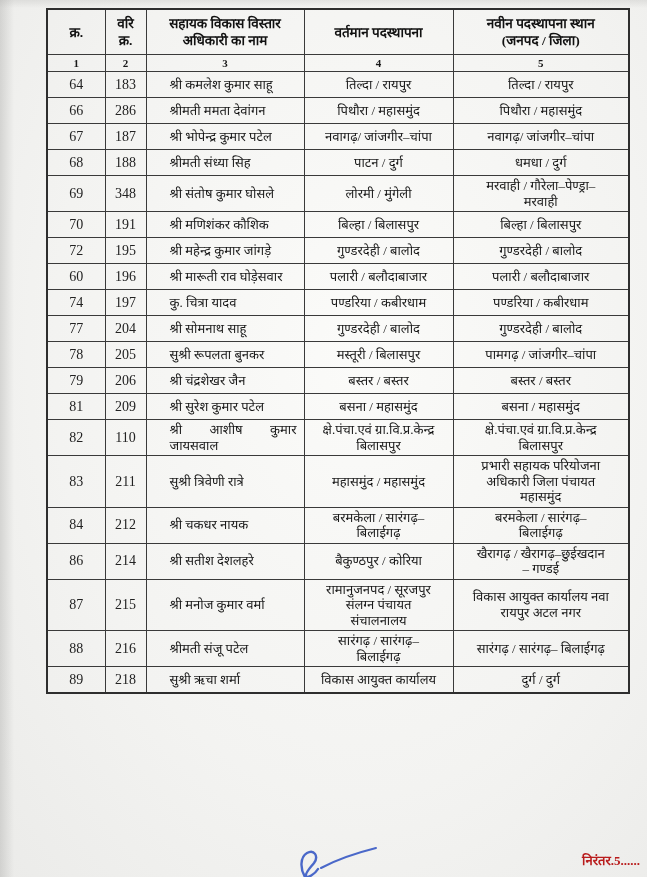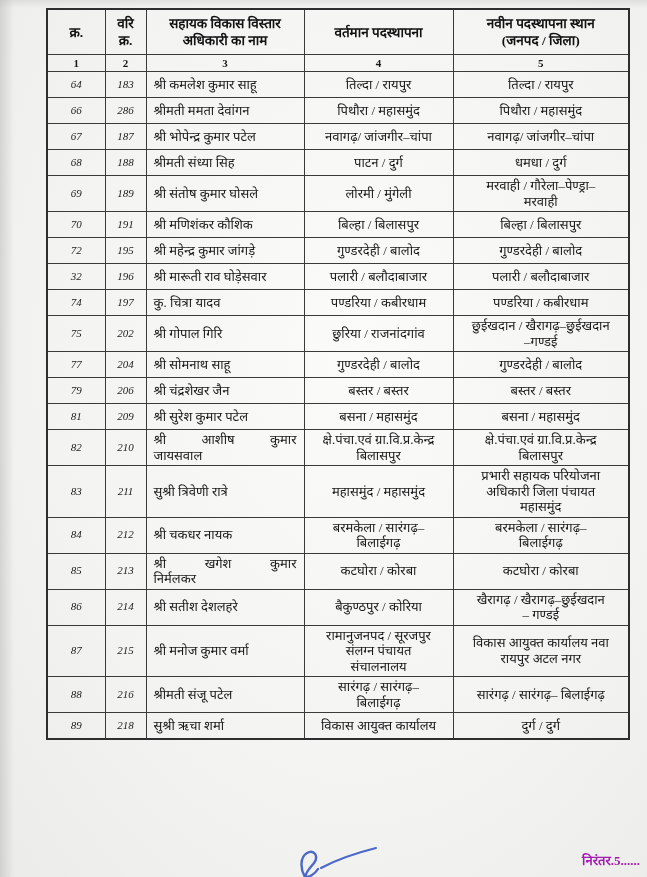--- a/index.html
+++ b/index.html
@@ -30,26 +30,26 @@
     white-space:pre-line;color:#191919;
     overflow:hidden;
   }
   .doc-table thead th.hdr{
     font-size:13.5px;font-weight:bold;line-height:17px;height:40px;color:#111;
   }
   .doc-table thead th.colnum{
     font-size:11px;font-weight:bold;height:14px;line-height:12px;padding:1px;
   }
   .doc-table td{height:21px;}
-  .doc-table td.num{font-size:11px;font-family:"Liberation Serif",serif;color:#222;font-style:italic;}
-  .doc-table td.name{text-align:left;padding-left:7px;margin-top:44px;}
+  .doc-table td.num{font-size:14px;font-family:"Liberation Serif",serif;color:#222;}
+  .doc-table td.name{text-align:left;padding-left:23px;margin-top:44px;}
   .doc-table td.name.just{text-align:justify;text-align-last:justify;padding-right:7px;}
   .footer-note{
     position:absolute;top:851px;right:7px;
-    font-size:13px;font-weight:bold;color:#a21caf;
+    font-size:13px;font-weight:bold;color:#b91c1c;
     font-family:"Liberation Serif",serif;
   }
   .signature{
     position:absolute;left:290px;top:843px;width:100px;height:34px;
   }
 </style>
 </head>
 <body>
 
 <div class="edge-shade"></div>
@@ -106,86 +106,85 @@
   </tr>
       <tr>
     <td class="num">68</td>
     <td class="num">188</td>
     <td class="name">श्रीमती संध्या सिह</td>
     <td>पाटन / दुर्ग</td>
     <td>धमधा / दुर्ग</td>
   </tr>
       <tr>
     <td class="num">69</td>
-    <td class="num">189</td>
+    <td class="num">348</td>
     <td class="name">श्री संतोष कुमार घोसले</td>
     <td>लोरमी / मुंगेली</td>
     <td>मरवाही / गौरेला–पेण्ड्रा–
 मरवाही</td>
   </tr>
       <tr>
     <td class="num">70</td>
     <td class="num">191</td>
     <td class="name">श्री मणिशंकर कौशिक</td>
     <td>बिल्हा / बिलासपुर</td>
     <td>बिल्हा / बिलासपुर</td>
   </tr>
       <tr>
     <td class="num">72</td>
     <td class="num">195</td>
     <td class="name">श्री महेन्द्र कुमार जांगड़े</td>
     <td>गुण्डरदेही / बालोद</td>
     <td>गुण्डरदेही / बालोद</td>
   </tr>
       <tr>
-    <td class="num">32</td>
+    <td class="num">60</td>
     <td class="num">196</td>
     <td class="name">श्री मारूती राव घोड़ेसवार</td>
     <td>पलारी / बलौदाबाजार</td>
     <td>पलारी / बलौदाबाजार</td>
   </tr>
       <tr>
     <td class="num">74</td>
     <td class="num">197</td>
     <td class="name">कु. चित्रा यादव</td>
     <td>पण्डरिया / कबीरधाम</td>
     <td>पण्डरिया / कबीरधाम</td>
   </tr>
       <tr>
-    <td class="num">75</td>
-    <td class="num">202</td>
-    <td class="name">श्री गोपाल गिरि</td>
-    <td>छुरिया / राजनांदगांव</td>
-    <td>छुईखदान / खैरागढ़–छुईखदान
-–गण्डई</td>
-  </tr>
-      <tr>
     <td class="num">77</td>
     <td class="num">204</td>
     <td class="name">श्री सोमनाथ साहू</td>
     <td>गुण्डरदेही / बालोद</td>
     <td>गुण्डरदेही / बालोद</td>
+  </tr>
+      <tr>
+    <td class="num">78</td>
+    <td class="num">205</td>
+    <td class="name">सुश्री रूपलता बुनकर</td>
+    <td>मस्तूरी / बिलासपुर</td>
+    <td>पामगढ़ / जांजगीर–चांपा</td>
   </tr>
       <tr>
     <td class="num">79</td>
     <td class="num">206</td>
     <td class="name">श्री चंद्रशेखर जैन</td>
     <td>बस्तर / बस्तर</td>
     <td>बस्तर / बस्तर</td>
   </tr>
       <tr>
     <td class="num">81</td>
     <td class="num">209</td>
     <td class="name">श्री सुरेश कुमार पटेल</td>
     <td>बसना / महासमुंद</td>
     <td>बसना / महासमुंद</td>
   </tr>
       <tr>
     <td class="num">82</td>
-    <td class="num">210</td>
+    <td class="num">110</td>
     <td class="name just">श्री आशीष कुमार
 जायसवाल</td>
     <td>क्षे.पंचा.एवं ग्रा.वि.प्र.केन्द्र
 बिलासपुर</td>
     <td>क्षे.पंचा.एवं ग्रा.वि.प्र.केन्द्र
 बिलासपुर</td>
   </tr>
       <tr>
     <td class="num">83</td>
     <td class="num">211</td>
@@ -196,28 +195,20 @@
 महासमुंद</td>
   </tr>
       <tr>
     <td class="num">84</td>
     <td class="num">212</td>
     <td class="name">श्री चकधर नायक</td>
     <td>बरमकेला / सारंगढ़–
 बिलाईगढ़</td>
     <td>बरमकेला /  सारंगढ़–
 बिलाईगढ़</td>
-  </tr>
-      <tr>
-    <td class="num">85</td>
-    <td class="num">213</td>
-    <td class="name just">श्री खगेश कुमार
-निर्मलकर</td>
-    <td>कटघोरा / कोरबा</td>
-    <td>कटघोरा / कोरबा</td>
   </tr>
       <tr>
     <td class="num">86</td>
     <td class="num">214</td>
     <td class="name">श्री सतीश देशलहरे</td>
     <td>बैकुण्ठपुर / कोरिया</td>
     <td>खैरागढ़  /  खैरागढ़–छुईखदान
 –  गण्डई</td>
   </tr>
       <tr>

